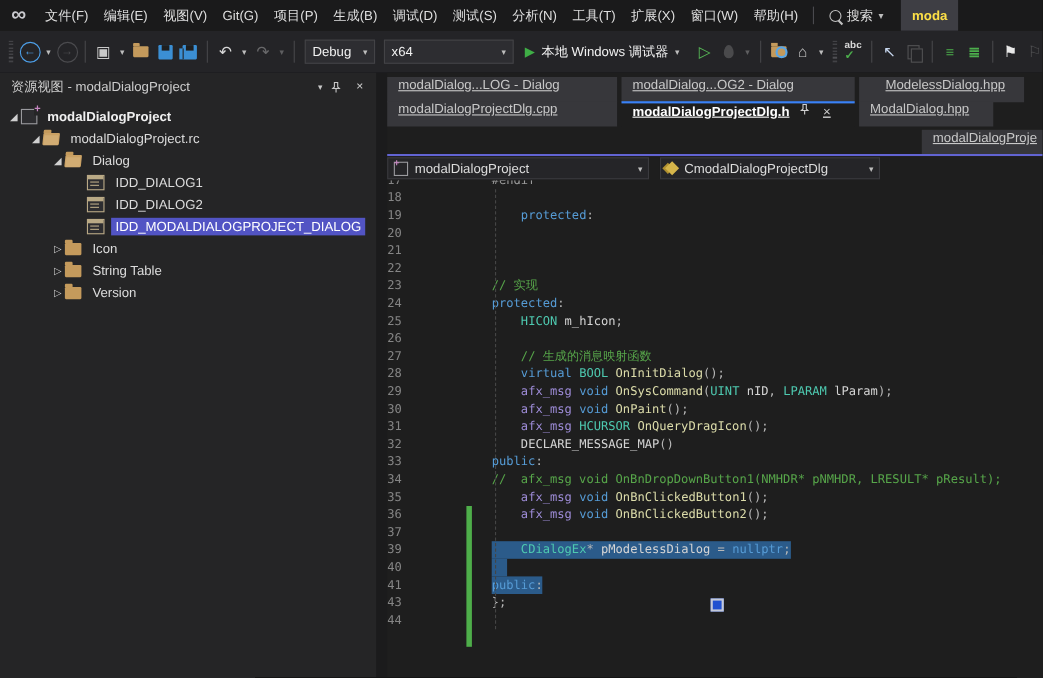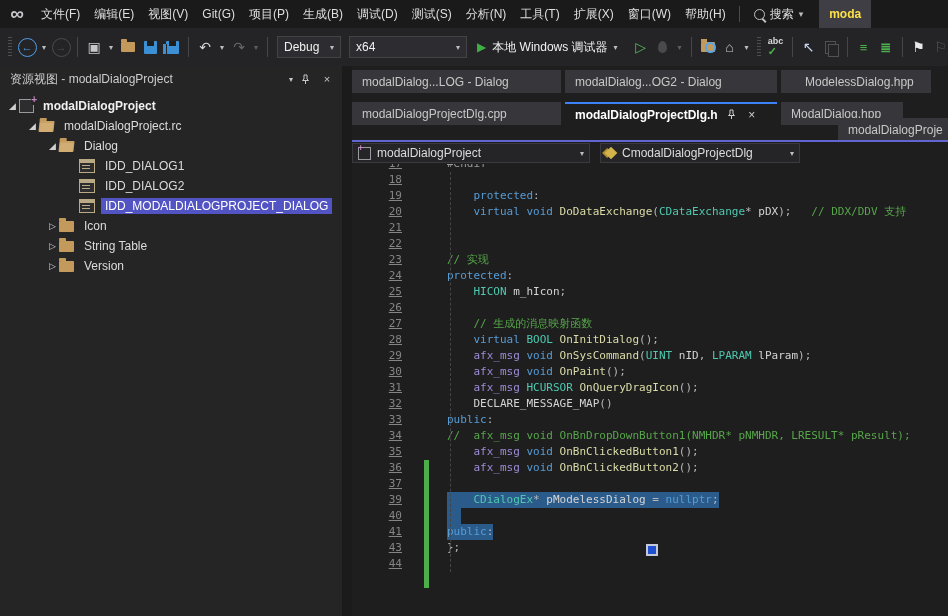--- a/index.html
+++ b/index.html
@@ -61,39 +61,39 @@
   .i-fold{position:relative;width:15px;height:11px;background:#c49a5c;border-radius:1px;margin-right:6px;flex:none;}
   .i-fold::before{content:"";position:absolute;left:0;top:-3px;width:7px;height:3px;background:#c49a5c;border-radius:1px 1px 0 0;}
   .i-fold.open{background:#caa164;transform:skewX(-6deg);}
   .i-fold.open::after{content:"";position:absolute;left:1px;top:2px;right:1px;bottom:0;background:#e8cfa0;opacity:.25;}
   .i-dlg{position:relative;width:14px;height:12px;border:1px solid #b9a985;background:#2d2d30;margin-right:6px;flex:none;}
   .i-dlg::before{content:"";position:absolute;left:0;top:0;right:0;height:3px;background:#b9a985;}
   .i-dlg::after{content:"";position:absolute;left:2px;top:5px;width:8px;height:1px;background:#b9a985;box-shadow:0 3px 0 #b9a985;}
   
   .editor{position:absolute;left:352px;top:0;width:596px;height:550px;background:#1e1e1e;}
   .tabrow{position:absolute;left:0;width:596px;height:23px;display:flex;}
-  .tabrow.r1{top:4px;} .tabrow.r2{top:36px;} .tabrow.r3{top:52px;justify-content:flex-end;}
-  .tab{box-sizing:border-box;height:23px;background:#37373b;color:#c8c8c8;display:flex;align-items:center;
-       padding:0 10px;margin-right:4px;white-space:nowrap;overflow:hidden;cursor:default;}
+  .tabrow.r1{top:4px;} .tabrow.r2{top:26px;} .tabrow.r3{top:52px;justify-content:flex-end;}
+  .tab{box-sizing:border-box;height:23px;background:#37373b;color:#c8c8c8;display:flex;align-items:flex-start;
+       padding:0 10px;margin-right:4px;white-space:nowrap;overflow:hidden;cursor:default;text-decoration:underline;}
   .tab.active{background:#1e1e1e;color:#ffffff;font-weight:bold;border-top:2px solid #3b82f6;}
   .tab .tclose{margin-left:8px;font-weight:normal;color:#cfcfcf;font-size:12px;width:14px;text-align:center;}
   .tab .tpin{margin-left:8px;display:inline-flex;}
   .accent-line{position:absolute;left:0;top:74px;width:596px;height:2px;background:#6264d2;}
   .navbar{position:absolute;left:0;top:76px;width:596px;height:22px;background:#1e1e1e;z-index:5;display:flex;align-items:center;}
   .nav-combo{display:flex;align-items:center;height:20px;background:#252528;border:1px solid #3a3a3e;color:#dcdcdc;
              padding:0 5px;box-sizing:border-box;}
   .nav-combo .nc-caret{margin-left:auto;font-size:8px;color:#bdbdbd;}
   .i-navproj{position:relative;width:11px;height:11px;border:1px solid #9a9a9e;margin-right:6px;flex:none;}
   .i-navproj::before{content:"+";position:absolute;left:-1px;top:-5px;color:#c586c0;font-size:9px;font-weight:bold;}
   .i-navclass{width:10px;height:10px;background:#d4b44a;margin-right:6px;flex:none;transform:rotate(45deg) scale(.9);box-shadow:-3px 3px 0 -1px #b09030;}
   
   .code{position:absolute;left:0;top:90px;width:596px;bottom:0;z-index:1;
         font-family:"DejaVu Sans Mono",monospace;font-size:11px;}
   .cl{display:flex;height:16px;line-height:16px;align-items:center;}
-  .ln{width:50px;min-width:50px;text-align:right;color:#858585;font-size:11px;text-decoration:underline;}
+  .ln{width:50px;min-width:50px;color:#858585;font-size:11px;}
   .ln.cur{color:#c6c6c6;}
   .lt{margin-left:45px;white-space:pre;}
   .lt.sel{background:#2b5b8a;}
   .lt span{white-space:pre;}
   .kw{color:#569cd6;} .type{color:#4ec9b0;} .fn{color:#dcdcaa;} .macro{color:#9e8cd8;}
   .id{color:#d4d4d4;} .cm{color:#57a64a;} .pp{color:#9b9b9b;} .pun{color:#b8b8b8;}
   .caret-bar{display:inline-block;width:2px;height:12px;background:#ececec;vertical-align:-2px;margin-right:-2px;}
   .squig{display:inline-block;width:11px;height:6px;border-bottom:2px dotted #d84444;margin-left:1px;}
   .change-bar{position:absolute;left:72px;top:304px;width:5px;height:128px;background:#4eae4a;}
   .indent-guide{position:absolute;left:98px;top:16px;height:400px;width:0;border-left:1px dashed #454545;}
@@ -327,21 +327,20 @@
           <div class="cl">
             <span class="ln">18</span>
             <span class="lt"></span>
           </div>
           <div class="cl">
             <span class="ln">19</span>
             <span class="lt"><span>    </span><span class="kw">protected</span><span class="pun">:</span></span>
           </div>
           <div class="cl">
             <span class="ln">20</span>
-            <span class="lt"><span>    </span><span class="kw">virtual</span><span> </span><span class="kw">void</span><span> </span><span class="fn">DoDataExchange</span><span class="pun">(</span><span class="type">CDataExchange</span><span class="pun">*</span><span class="id"> pDX</span><span class="pun">);</span><span>   </span><span class="cm">// DDX/DDV 支持</span></span>
           </div>
           <div class="cl">
             <span class="ln">21</span>
             <span class="lt"></span>
           </div>
           <div class="cl">
             <span class="ln">22</span>
             <span class="lt"></span>
           </div>
           <div class="cl">

